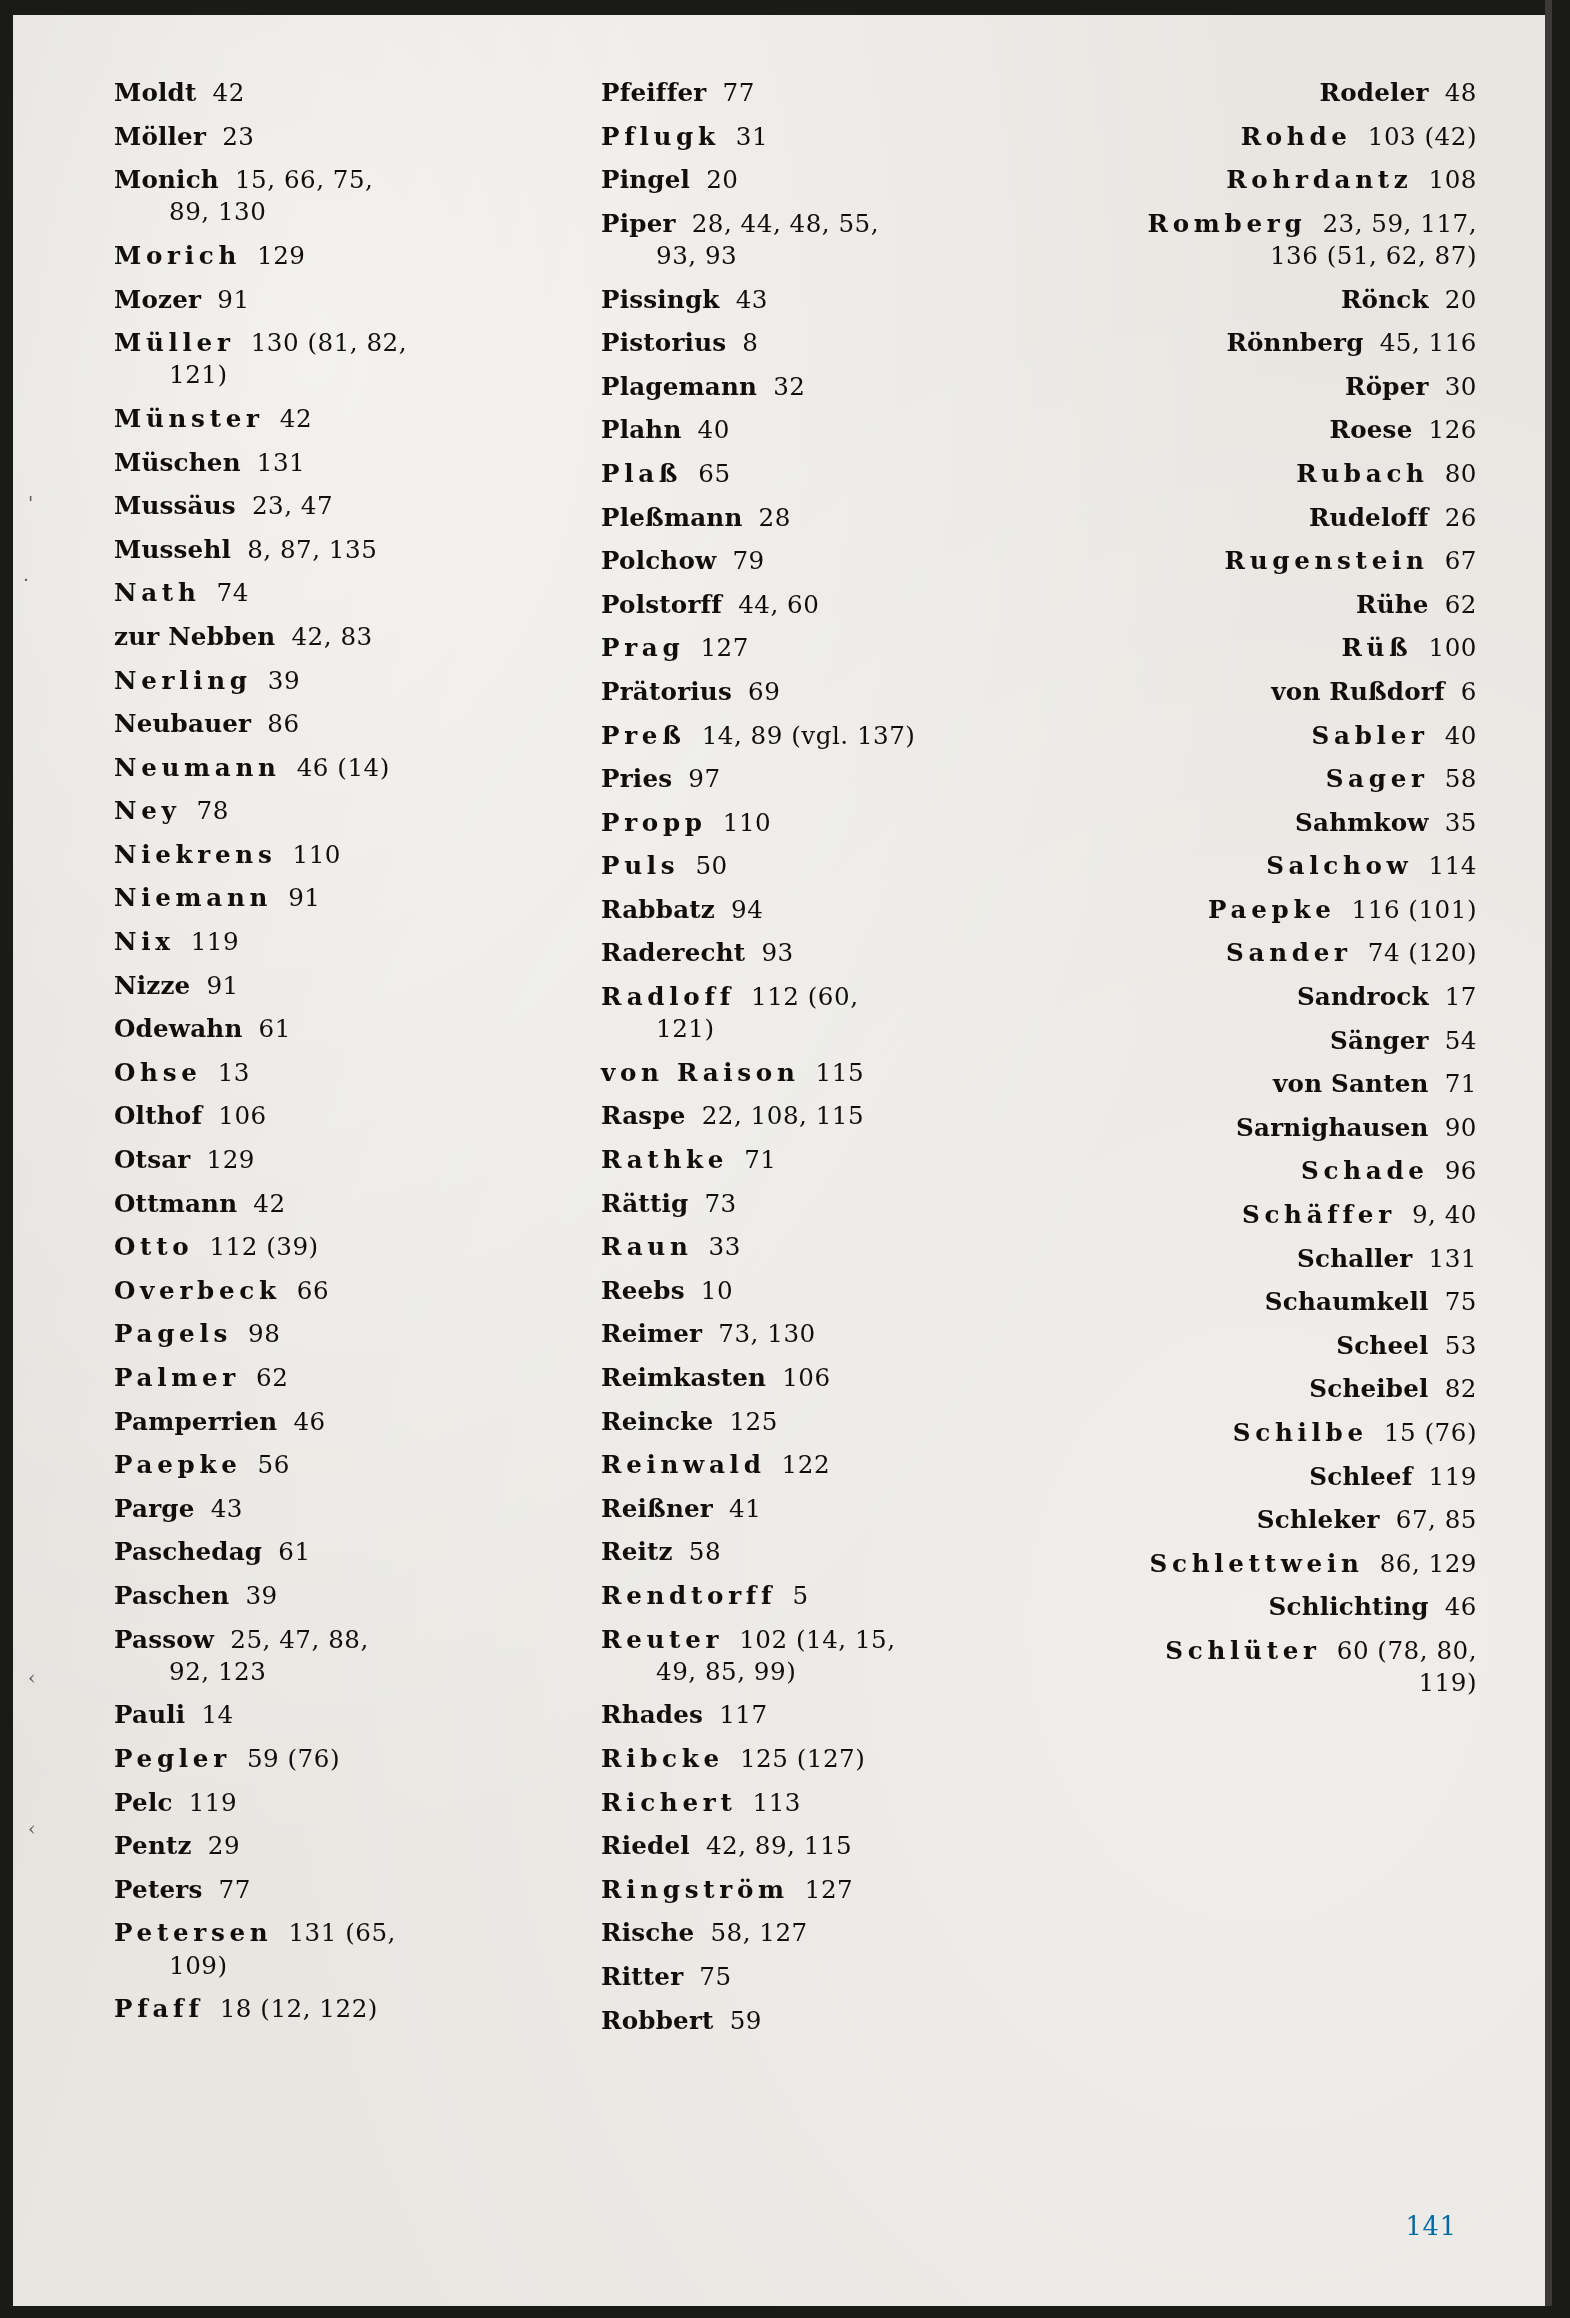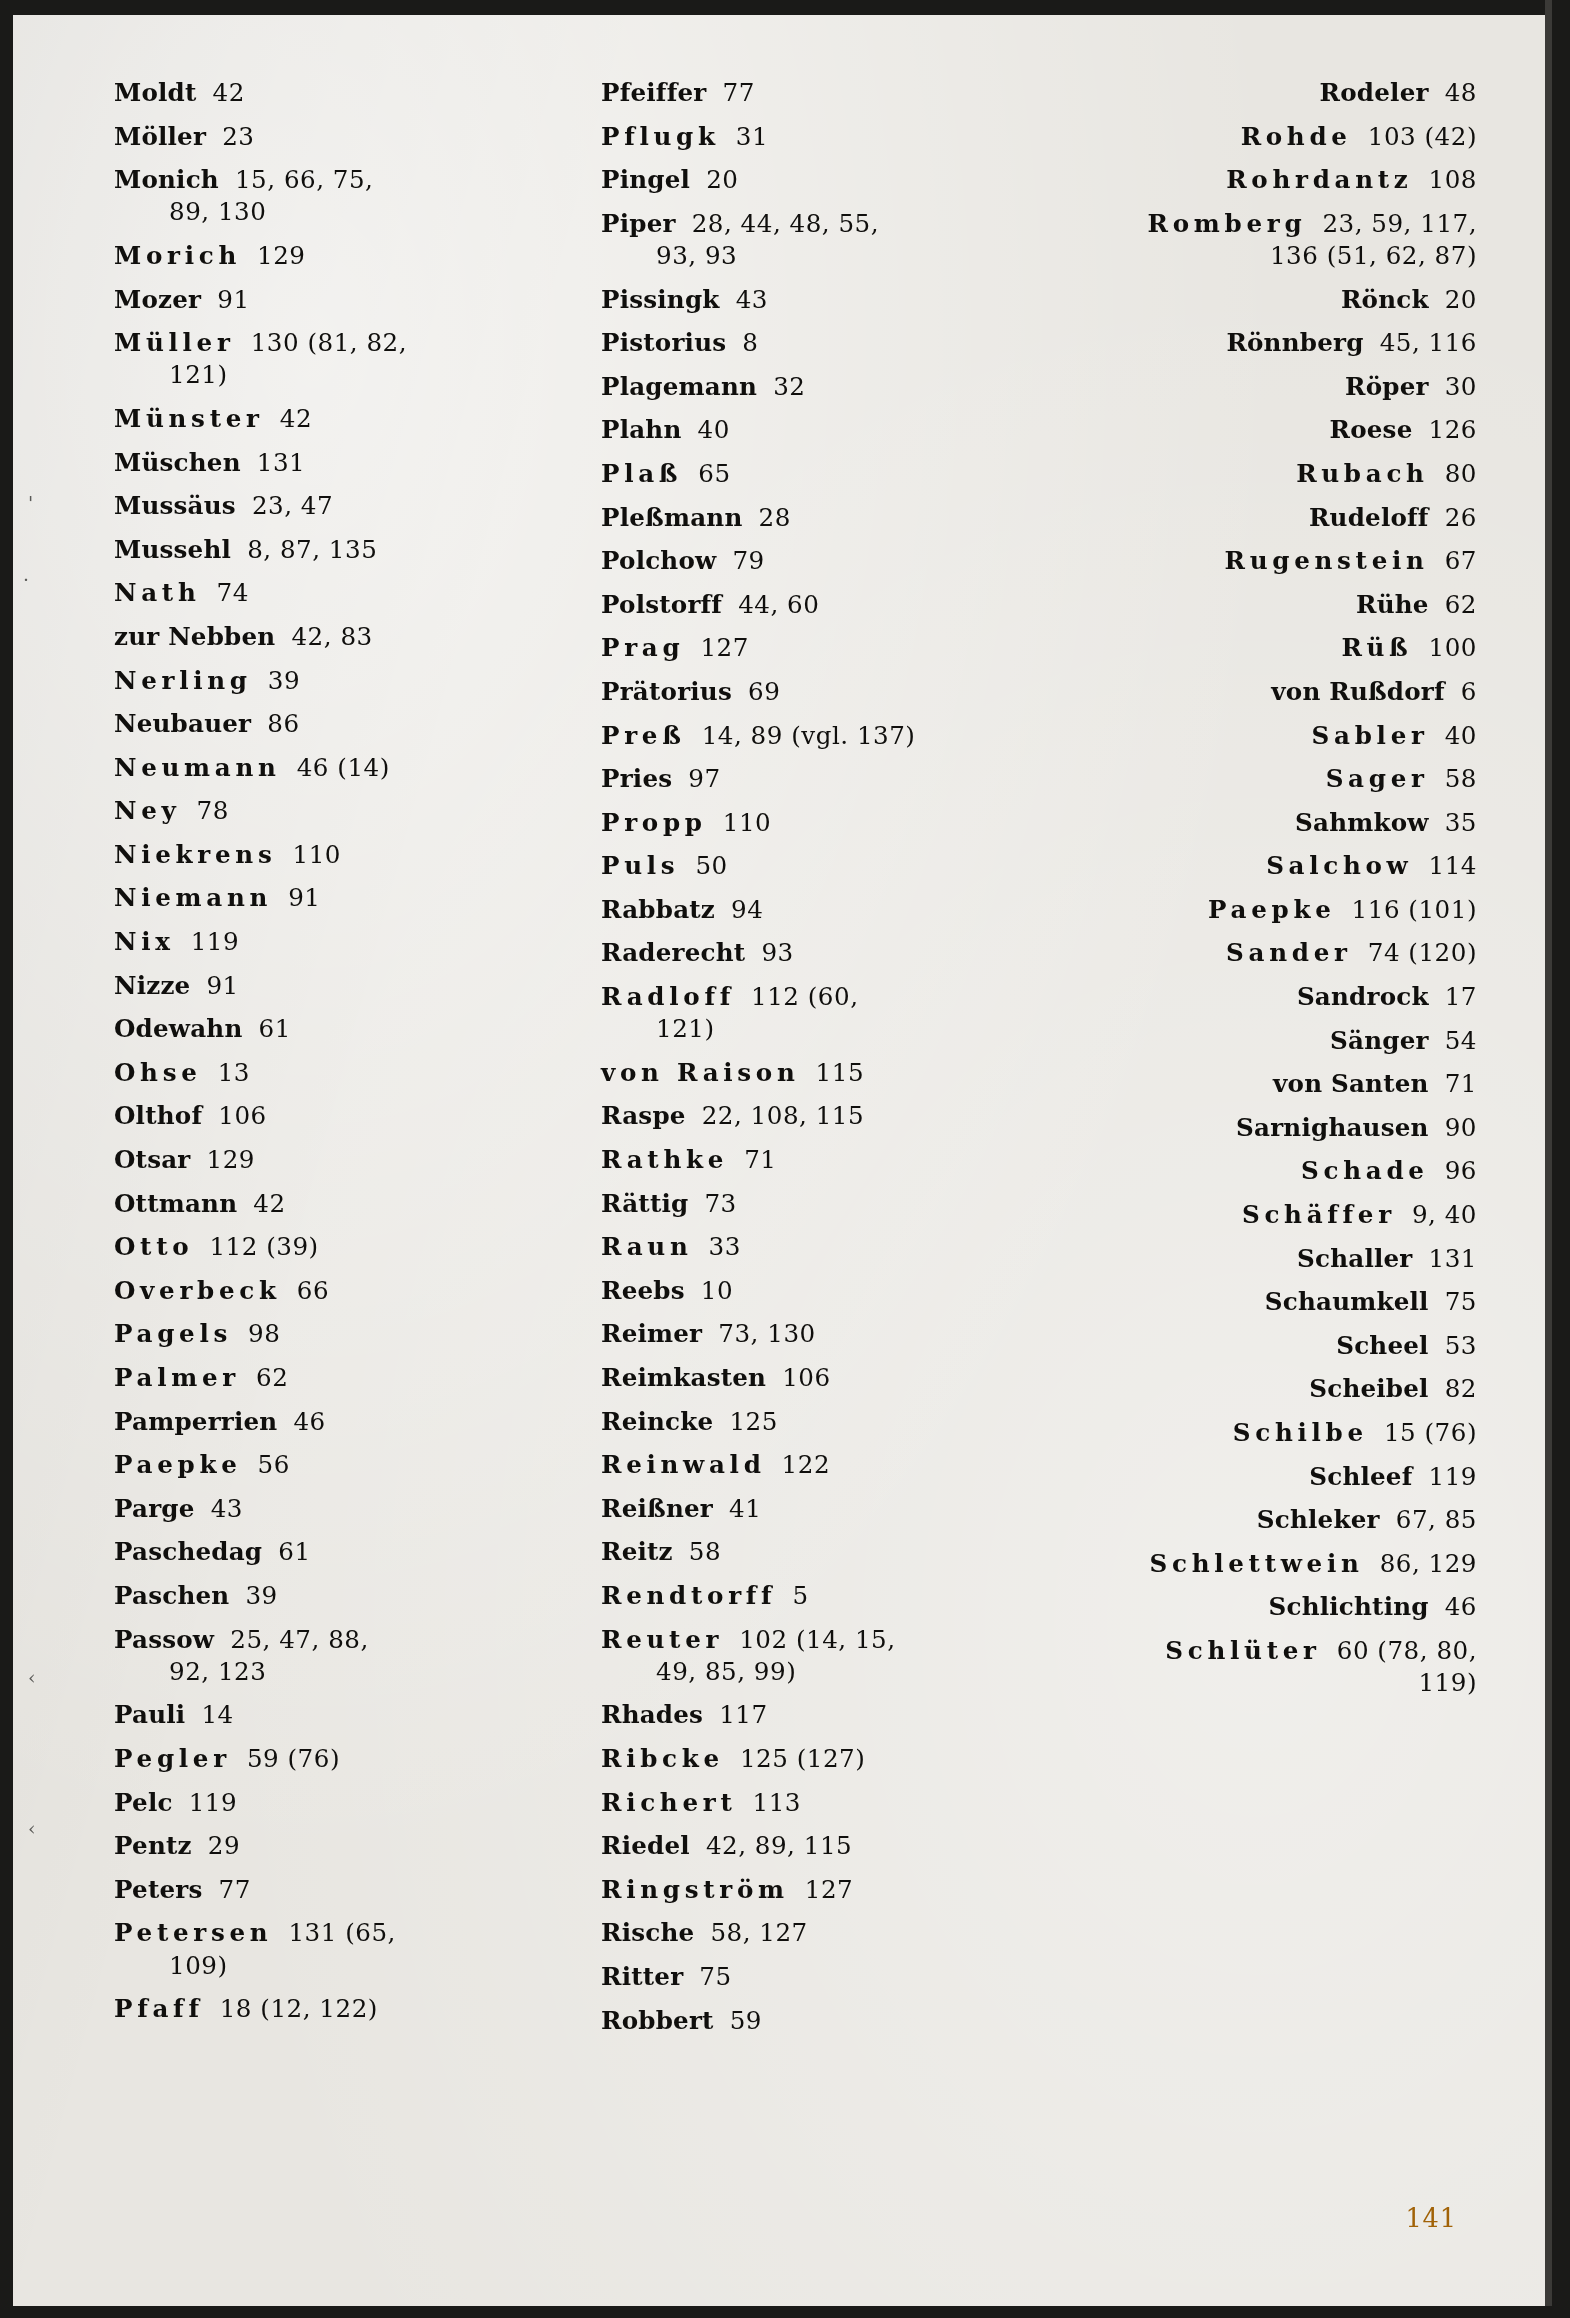--- a/index.html
+++ b/index.html
@@ -84,24 +84,24 @@
     letter-spacing: 4.7px;
   }
   .nums {
     font-family: "DejaVu Serif", serif;
     font-weight: 400;
     letter-spacing: 0.5px;
   }
   #folio {
     position: absolute;
     right: 114px;
-    bottom: 86px;
+    bottom: 78px;
     font-size: 25.6px;
     font-family: "DejaVu Serif", serif;
-    color: #a16207;
+    color: #0369a1;
     letter-spacing: 0.9px;
   }
   
   .margin-mark {
     position: absolute;
     color: #2a2a28;
     font-size: 19px;
     opacity: 0.75;
     font-family: "DejaVu Serif", serif;
   }

